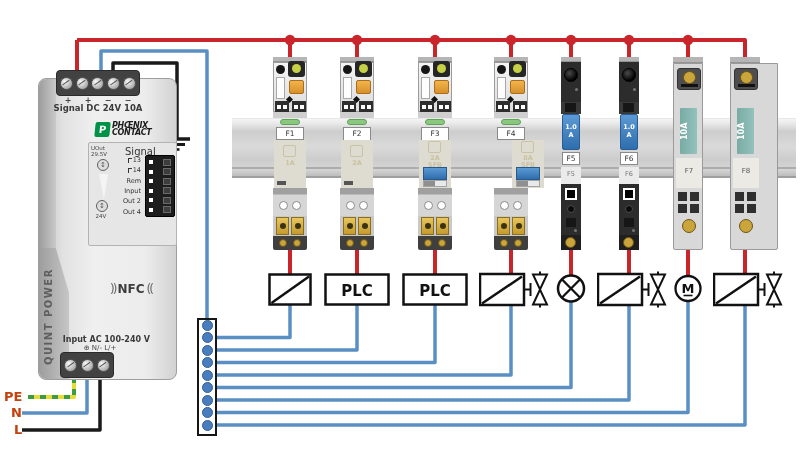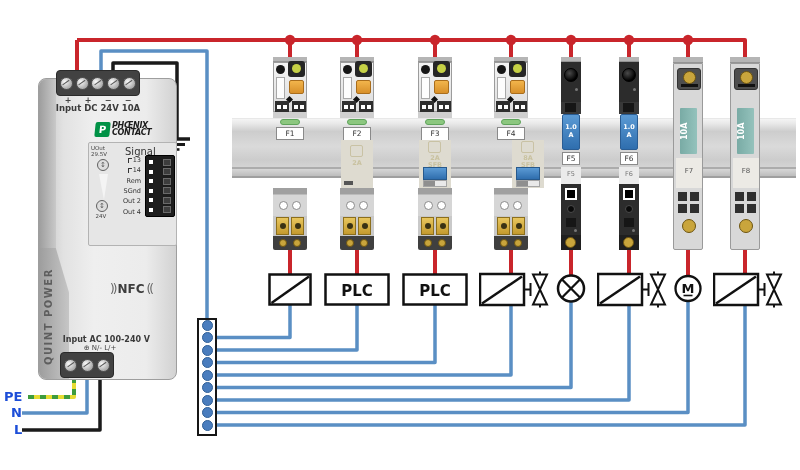--- a/index.html
+++ b/index.html
@@ -60,21 +60,21 @@
   .led-row{height:9px;display:flex;align-items:center;gap:3px;font-size:6.5px;color:#222;}
   .led-sq{width:7px;height:6px;border:1px solid #888;}
   .nfc{position:absolute;left:98px;top:276px;width:66px;height:26px;display:flex;align-items:center;justify-content:center;
     font-size:12px;font-weight:bold;color:#3d3d3d;}
   .nfc::before{content:"))";font-weight:400;color:#666;margin-right:2px;letter-spacing:-2px;}
   .nfc::after{content:"((";font-weight:400;color:#666;margin-left:2px;letter-spacing:-2px;}
   .in-label{position:absolute;left:50px;top:335px;width:100px;text-align:right;font-size:8px;font-weight:bold;color:#3a3a3a;}
   .in-term-label{position:absolute;left:50px;top:344px;width:100px;text-align:center;font-size:7px;color:#444;}
 
   
-  .supply-label{position:absolute;font-size:13px;font-weight:bold;color:#1d4ed8;z-index:5;}
+  .supply-label{position:absolute;font-size:13px;font-weight:bold;color:#c2410c;z-index:5;}
 
   
   #tblock{position:absolute;left:197px;top:318px;width:20px;height:118px;background:#fff;border:2px solid #161616;z-index:3;}
   .tcircle{position:absolute;width:11px;height:11px;border-radius:50%;background:#4a7dbe;border:1px solid #2f5f96;z-index:5;}
 
   
   .breaker{position:absolute;top:57px;height:193px;z-index:4;}
   .breaker .abs{position:absolute;}
   .b-cap{background:#b5b5b5;border-bottom:1px solid #949494;}
   .b-upper{background:linear-gradient(180deg,#f4f4f4,#dcdcdc);border:1px solid #9c9c9c;}
@@ -195,21 +195,21 @@
       <div class="screw"></div>
       <div class="screw"></div>
       <div class="screw"></div>
     </div>
     <div class="marks-row">
       <span>+</span>
       <span>+</span>
       <span>−</span>
       <span>−</span>
     </div>
-    <div class="out-label">Input DC 24V 10A</div>
+    <div class="out-label">Signal DC 24V 10A</div>
 
     <div class="logo">
       <div class="logo-p">P</div>
       <div class="logo-txt">
         <div>PHŒNIX</div>
         <div>CONTACT</div>
       </div>
     </div>
 
     <div class="panel">
@@ -219,21 +219,21 @@
       </div>
       <div class="sig-lab">Signal</div>
       <div class="knob" style="left:8px;top:16px">↕</div>
       <div class="wedge"></div>
       <div class="knob" style="left:7px;top:57px">↕</div>
       <div class="knob24-lab">24V</div>
       <div class="pins" id="pins">
           <div class="pin-row"><span class="bracket"></span>13</div>
           <div class="pin-row"><span class="bracket"></span>14</div>
           <div class="pin-row">Rem</div>
-          <div class="pin-row">SGnd</div>
+          <div class="pin-row">Input</div>
           <div class="pin-row">Out 2</div>
           <div class="pin-row">Out 4</div>
         </div>
       <div class="connector" id="connector">
           <div class="conn-row">
             <span class="conn-pin"></span>
             <span class="conn-slot"></span>
           </div>
           <div class="conn-row">
             <span class="conn-pin"></span>
@@ -293,20 +293,25 @@
             </span>
       <span class="b-pincell">
               <i></i>
               <i></i>
             </span>
           </div>
   </div>
   <div class="abs b-mid" style="left:0;top:55px;width:34px;height:6px"></div>
   <div class="abs b-pill" style="left:7px;top:62px;width:20px;height:6px"></div>
   <div class="abs b-tag" style="left:3px;top:70px;width:28px;height:13px">F1</div>
+  <div class="abs b-railbody" style="left:1px;top:83px;width:32px;height:48px">
+    <div class="abs b-faintlogo" style="left:9px;top:5px;width:13px;height:12px"></div>
+    <div class="abs b-rating" style="left:0;top:20px">1A</div>
+    <div class="abs b-printmark" style="left:3px;top:41px;width:9px;height:4px"></div>
+  </div>
   <div class="abs b-sep" style="left:0;top:131px;width:34px;height:6px"></div>
   <div class="abs b-holes" style="left:0;top:137px;width:34px;height:22px">
     <div class="abs b-hole" style="left:6px;top:6px;width:9px;height:9px"></div>
     <div class="abs b-hole" style="left:19px;top:6px;width:9px;height:9px"></div>
   </div>
   <div class="abs b-goldrow" style="left:0;top:159px;width:34px;height:20px">
     <div class="abs b-goldsq" style="left:3px;top:1px;width:13px;height:18px">
             <i></i>
           </div>
     <div class="abs b-goldsq" style="left:18px;top:1px;width:13px;height:18px">
@@ -526,21 +531,21 @@
             <i></i>
             <i></i>
             <i></i>
             <i></i>
           </div>
     <div class="abs b-goldcirc" style="left:8px;top:155px;width:14px;height:14px"></div>
   </div>
       </div>
       <div class="breaker fuse" style="left: 730px; width: 30px;">
   <div class="abs b-cap" style="left:0;top:0;width:30px;height:6px"></div>
-  <div class="abs f-body" style="left:0;top:6px;width:30px;height:187px">
+  <div class="abs f-body" style="left:0;top:6px;width:48px;height:187px">
     <div class="abs f-screwcap" style="left:3px;top:4px;width:24px;height:22px">
       <div class="abs b-goldcirc" style="left:5px;top:2px;width:13px;height:13px"></div>
       <div class="abs f-slot" style="left:3px;top:15px;width:17px;height:3px"></div>
     </div>
     <div class="abs f-teal" style="left:6px;top:44px;width:17px;height:46px">10A</div>
     <div class="abs f-band" style="left:2px;top:94px;width:26px;height:30px">F8</div>
     <div class="abs f-grid" style="left:4px;top:128px">
             <i></i>
             <i></i>
             <i></i>

